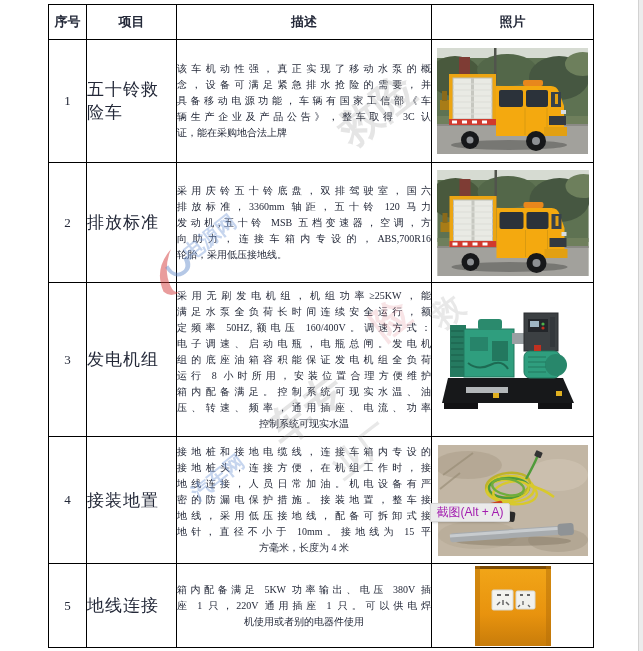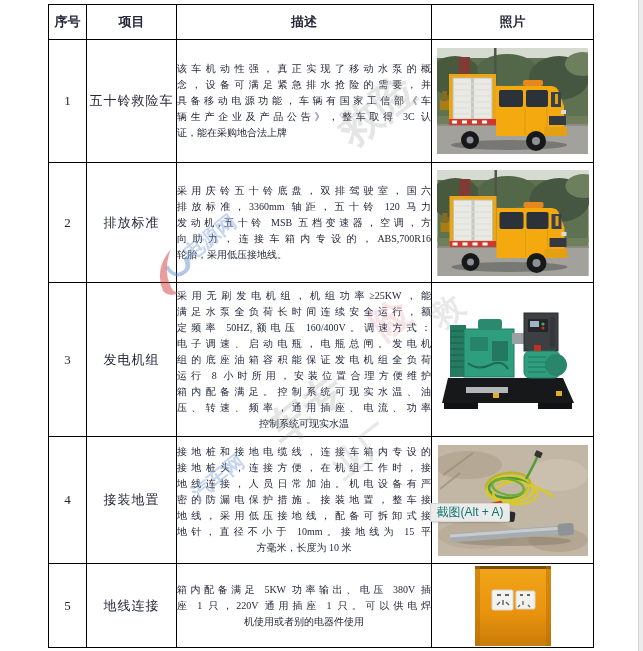--- a/index.html
+++ b/index.html
@@ -14,32 +14,32 @@
     position:absolute;left:48px;top:4px;width:545px;
     border-collapse:collapse;table-layout:fixed;
   }
   .spec td,.spec th{border:1px solid #000;padding:0;vertical-align:middle;}
   .col-no{width:38px;}
   .col-item{width:90px;}
   .col-desc{width:255px;}
   .col-photo{width:162px;}
   .spec th{font-size:13px;font-weight:bold;text-align:center;}
   .no-cell{font-size:13px;text-align:center;}
-  .item-cell{font-size:13px;text-align:center;letter-spacing:1px;}
+  .item-cell{font-size:17px;letter-spacing:1px;}
   .desc-cell{padding:3px 4px;font-size:10px;line-height:16px;}
   .desc-line{text-align:justify;text-align-last:justify;}
   .left-last .desc-line.last{text-align-last:left;font-family:Liberation Serif, serif;}
   .center-last .desc-line.last{text-align-last:center;}
   .photo-cell{text-align:center;}
   .photo-cell svg{display:block;margin:0 auto;}
   .tooltip{
     position:absolute;left:430px;top:503px;width:78px;height:17px;z-index:6;
     background:#ebebeb;border:1px solid #d6d6d6;border-radius:2px;
     font-family:"Liberation Sans","DejaVu Sans",sans-serif;
-    font-size:12px;line-height:16px;color:#0f766e;text-align:center;
+    font-size:12px;line-height:16px;color:#a21caf;text-align:center;
     box-shadow:0 1px 2px rgba(0,0,0,.15);
   }
   .wm{position:absolute;z-index:5;pointer-events:none;font-weight:bold;transform:rotate(-38deg);white-space:nowrap;}
   .wm-gray{color:rgba(148,148,148,.24);font-size:42px;}
   .wm-gray-sm{color:rgba(148,148,148,.22);font-size:32px;}
   .wm-blue{color:rgba(120,155,215,.42);font-size:20px;}
   .wm-pink{color:rgba(224,130,142,.22);font-size:38px;}
 </style>
 </head>
 <body>
@@ -185,21 +185,21 @@
   <tr style="height:127px;">
     <td class="no-cell">4</td>
     <td class="item-cell">接装地置</td>
     <td class="desc-cell center-last">
           <div class="desc-line">接地桩和接地电缆线，连接车箱内专设的</div>
           <div class="desc-line">接地桩头，连接方便，在机组工作时，接</div>
           <div class="desc-line">地线连接，人员日常加油。机电设备有严</div>
           <div class="desc-line">密的防漏电保护措施。接装地置，整车接</div>
           <div class="desc-line">地线，采用低压接地线，配备可拆卸式接</div>
           <div class="desc-line">地针，直径不小于 10mm。接地线为 15 平</div>
-          <div class="desc-line last">方毫米，长度为 10 米</div>
+          <div class="desc-line last">方毫米，长度为 4 米</div>
         </td>
     <td class="photo-cell">
       <svg width="150" height="111" viewBox="0 0 150 111">
         <rect width="150" height="111" fill="#c2b6a4"></rect>
         <ellipse cx="30" cy="20" rx="34" ry="14" fill="#b2a591" opacity="0.8"></ellipse>
         <ellipse cx="120" cy="30" rx="30" ry="16" fill="#cdc2b0" opacity="0.8"></ellipse>
         <ellipse cx="40" cy="90" rx="40" ry="14" fill="#b7ab97" opacity="0.7"></ellipse>
         <ellipse cx="120" cy="95" rx="30" ry="12" fill="#a99d8a" opacity="0.6"></ellipse>
         <path d="M5 30l30-22M2 44l20-16" stroke="#948972" stroke-width="2" opacity="0.6"></path>
         <g fill="none" stroke-width="2.4">

